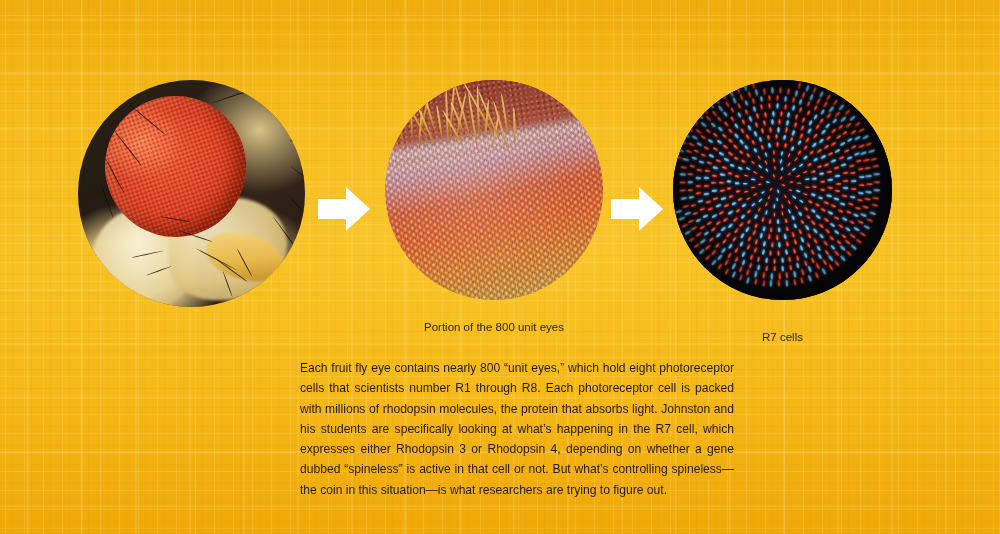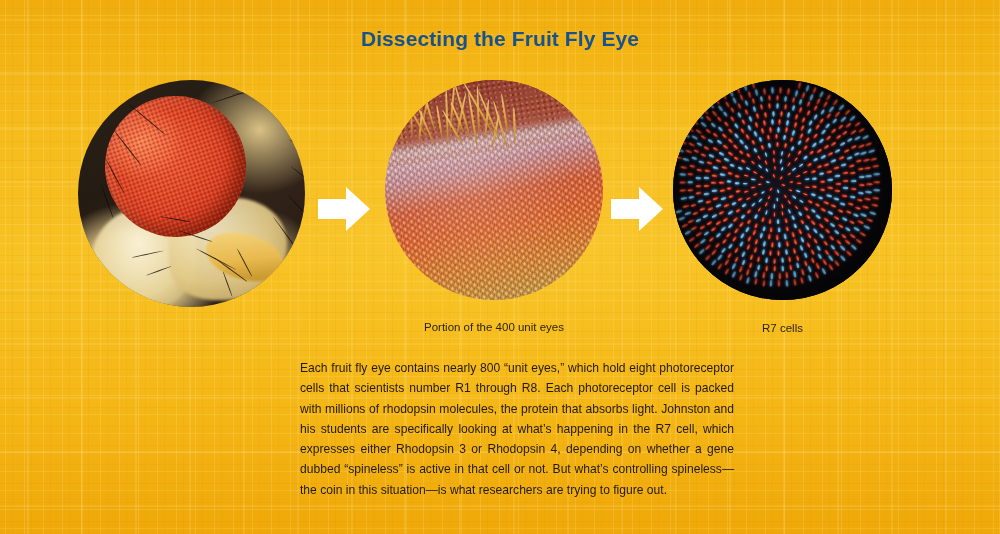--- a/index.html
+++ b/index.html
@@ -268,21 +268,21 @@
   
   .caption {
     position: absolute;
     text-align: center;
     font-size: 11.5px;
     color: #2e2415;
     white-space: nowrap;
   }
   #cap1 { left: 78px; top: 321px; width: 227px; }
   #cap2 { left: 385px; top: 321px; width: 218px; }
-  #cap3 { left: 673px; top: 322px; width: 219px; }
+  #cap3 { left: 673px; top: 331px; width: 219px; }
 
   
   .body-copy {
     position: absolute;
     left: 300px;
     top: 358px;
     width: 434px;
     font-size: 12.1px;
     line-height: 20.3px;
     color: #231a0e;
@@ -294,21 +294,20 @@
 </head>
 <body>
 
 <div class="page">
 
   <div class="bg-base"></div>
   <div class="bg-weave"></div>
   <div class="bg-weave2"></div>
   <div class="bg-glow"></div>
 
-  <div class="title">Dissecting the Fruit Fly Eye</div>
 
   <div class="fig" id="fig1">
     <div class="fig-inner">
       <div class="f1-bg"></div>
       <div class="f1-cheek"></div>
       <div class="f1-head"></div>
       <div class="f1-palp"></div>
       <div class="f1-eye">
         <div class="f1-eye-facets"></div>
       </div>
@@ -943,20 +942,20 @@
           <i style="left: 10.8107%; top: 75.352%; width: 3.43px; height: 6.86px; margin-left: -1.715px; margin-top: -3.43px; transform: rotate(591.644deg); background: radial-gradient(at 50% 40%, rgb(255, 154, 122) 0%, rgb(239, 58, 32) 45%, rgb(141, 18, 6) 100%); box-shadow: rgba(235, 60, 30, 0.8) 0px 0px 3px; opacity: 0.72;"></i>
           <i style="left: 8.70026%; top: 72.4904%; width: 3.43px; height: 6.86px; margin-left: -1.715px; margin-top: -3.43px; transform: rotate(596.088deg); background: radial-gradient(at 50% 40%, rgb(255, 154, 122) 0%, rgb(239, 58, 32) 45%, rgb(141, 18, 6) 100%); box-shadow: rgba(235, 60, 30, 0.8) 0px 0px 3px; opacity: 0.72;"></i>
           <i style="left: 6.82016%; top: 69.4755%; width: 3.43px; height: 6.86px; margin-left: -1.715px; margin-top: -3.43px; transform: rotate(600.533deg); background: radial-gradient(at 50% 40%, rgb(207, 233, 255) 0%, rgb(108, 195, 245) 45%, rgb(26, 99, 184) 100%); box-shadow: rgba(90, 185, 245, 0.85) 0px 0px 3px; opacity: 0.72;"></i>
           <i style="left: 5.18171%; top: 66.3254%; width: 3.43px; height: 6.86px; margin-left: -1.715px; margin-top: -3.43px; transform: rotate(604.977deg); background: radial-gradient(at 50% 40%, rgb(255, 154, 122) 0%, rgb(239, 58, 32) 45%, rgb(141, 18, 6) 100%); box-shadow: rgba(235, 60, 30, 0.8) 0px 0px 3px; opacity: 0.72;"></i>
           <i style="left: 3.79477%; top: 63.0591%; width: 3.43px; height: 6.86px; margin-left: -1.715px; margin-top: -3.43px; transform: rotate(609.421deg); background: radial-gradient(at 50% 40%, rgb(207, 233, 255) 0%, rgb(108, 195, 245) 45%, rgb(26, 99, 184) 100%); box-shadow: rgba(90, 185, 245, 0.85) 0px 0px 3px; opacity: 0.72;"></i>
         </div>
       <div class="f3-vig"></div>
     </div>
   </div>
 
-  <div class="caption" id="cap2">Portion of the 400 unit eyes</div>
+  <div class="caption" id="cap2">Portion of the 800 unit eyes</div>
   <div class="caption" id="cap3">R7 cells</div>
 
   <div class="body-copy">
     <p>Each fruit fly eye contains nearly 800 “unit eyes,” which hold eight photoreceptor cells that scientists number R1 through R8. Each photoreceptor cell is packed with millions of rhodopsin molecules, the protein that absorbs light. Johnston and his students are specifically looking at what’s happening in the R7 cell, which expresses either Rhodopsin 3 or Rhodopsin 4, depending on whether a gene dubbed “spineless” is active in that cell or not.  But what’s controlling spineless—the coin in this situation—is what researchers are trying to figure out.</p>
   </div>
 
 </div>
 
 </body></html>

